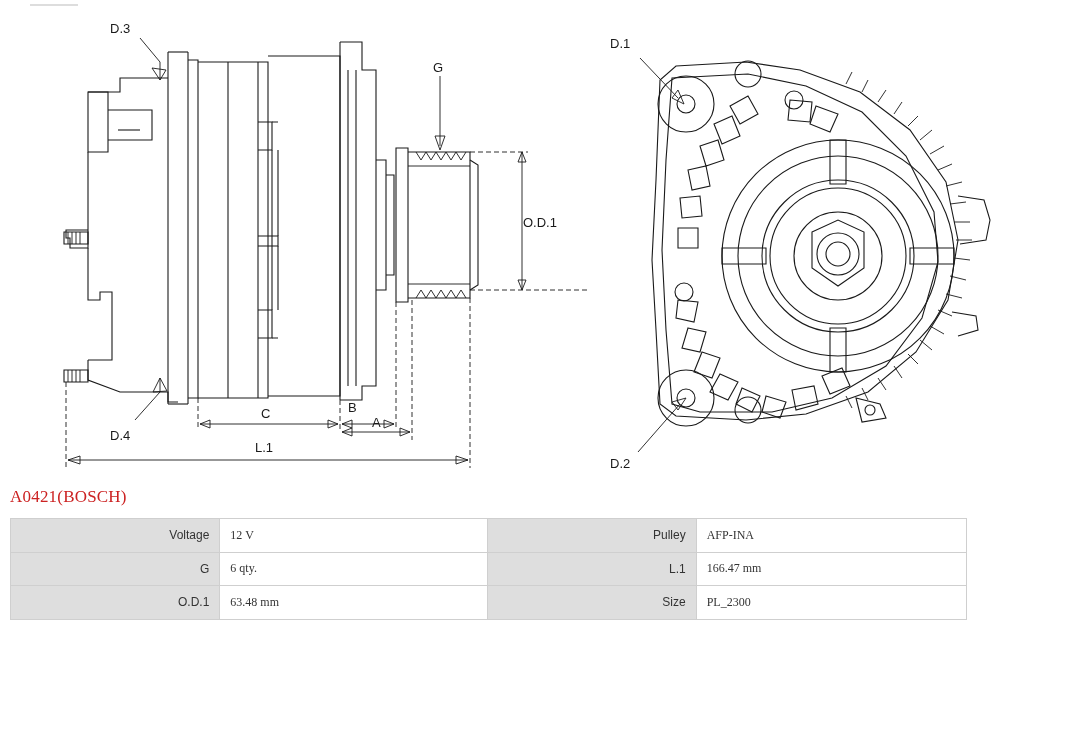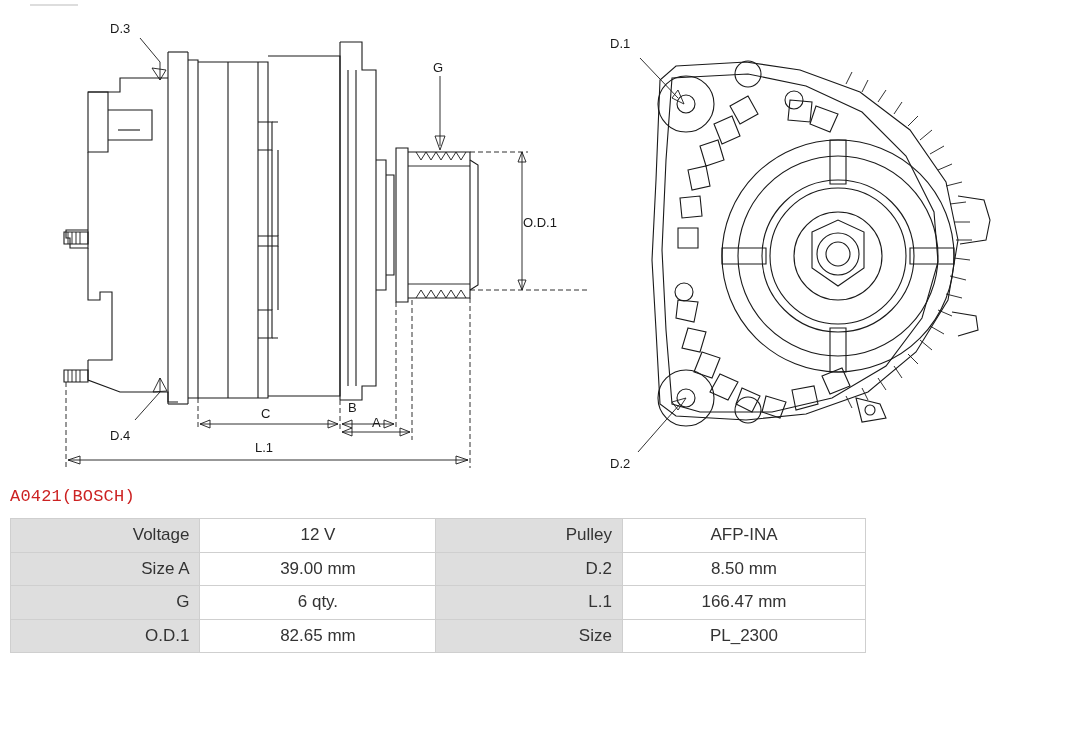--- a/index.html
+++ b/index.html
@@ -29,48 +29,49 @@
   }
   .drawing-area svg {
     display: block;
   }
   .title {
     position: absolute;
     left: 10px;
     top: 487px;
     font-size: 17px;
     color: #cc2222;
-    font-family: Liberation Mono, monospace;
+    font-family: Liberation Serif, serif;
     letter-spacing: 0.2px;
   }
   .spec-table {
     position: absolute;
     left: 10px;
     top: 518px;
-    width: 856px;
+    width: 957px;
     border-collapse: collapse;
-    font-size: 17px;
+    font-size: 12px;
   }
   .spec-table td {
     border: 1px solid #cfcfcf;
     height: 32.5px;
     padding: 0 10px;
     vertical-align: middle;
   }
   .lbl {
     background: #dedede;
     text-align: right;
     color: #333;
     width: 212px;
   }
   .val {
     background: #ffffff;
-    text-align: center;
+    text-align: left;
     color: #333;
     width: 282px;
+    font-family: Liberation Serif, serif;
   }
   .dim-text {
     font-family: "Liberation Sans", sans-serif;
     font-size: 13px;
     fill: #1a1a1a;
   }
   .ln {
     stroke: #1a1a1a;
     fill: none;
     stroke-width: 1.1;
@@ -280,33 +281,27 @@
 
   <table class="spec-table">
     <tbody>
       <tr>
         <td class="lbl">Voltage</td>
         <td class="val">12 V</td>
         <td class="lbl">Pulley</td>
         <td class="val">AFP-INA</td>
       </tr>
       <tr>
-        <td class="lbl">Size A</td>
-        <td class="val">39.00 mm</td>
-        <td class="lbl">D.2</td>
-        <td class="val">8.50 mm</td>
-      </tr>
-      <tr>
         <td class="lbl">G</td>
         <td class="val">6 qty.</td>
         <td class="lbl">L.1</td>
         <td class="val">166.47 mm</td>
       </tr>
       <tr>
         <td class="lbl">O.D.1</td>
-        <td class="val">82.65 mm</td>
+        <td class="val">63.48 mm</td>
         <td class="lbl">Size</td>
         <td class="val">PL_2300</td>
       </tr>
     </tbody>
   </table>
 
 </div>
 
 </body></html>

